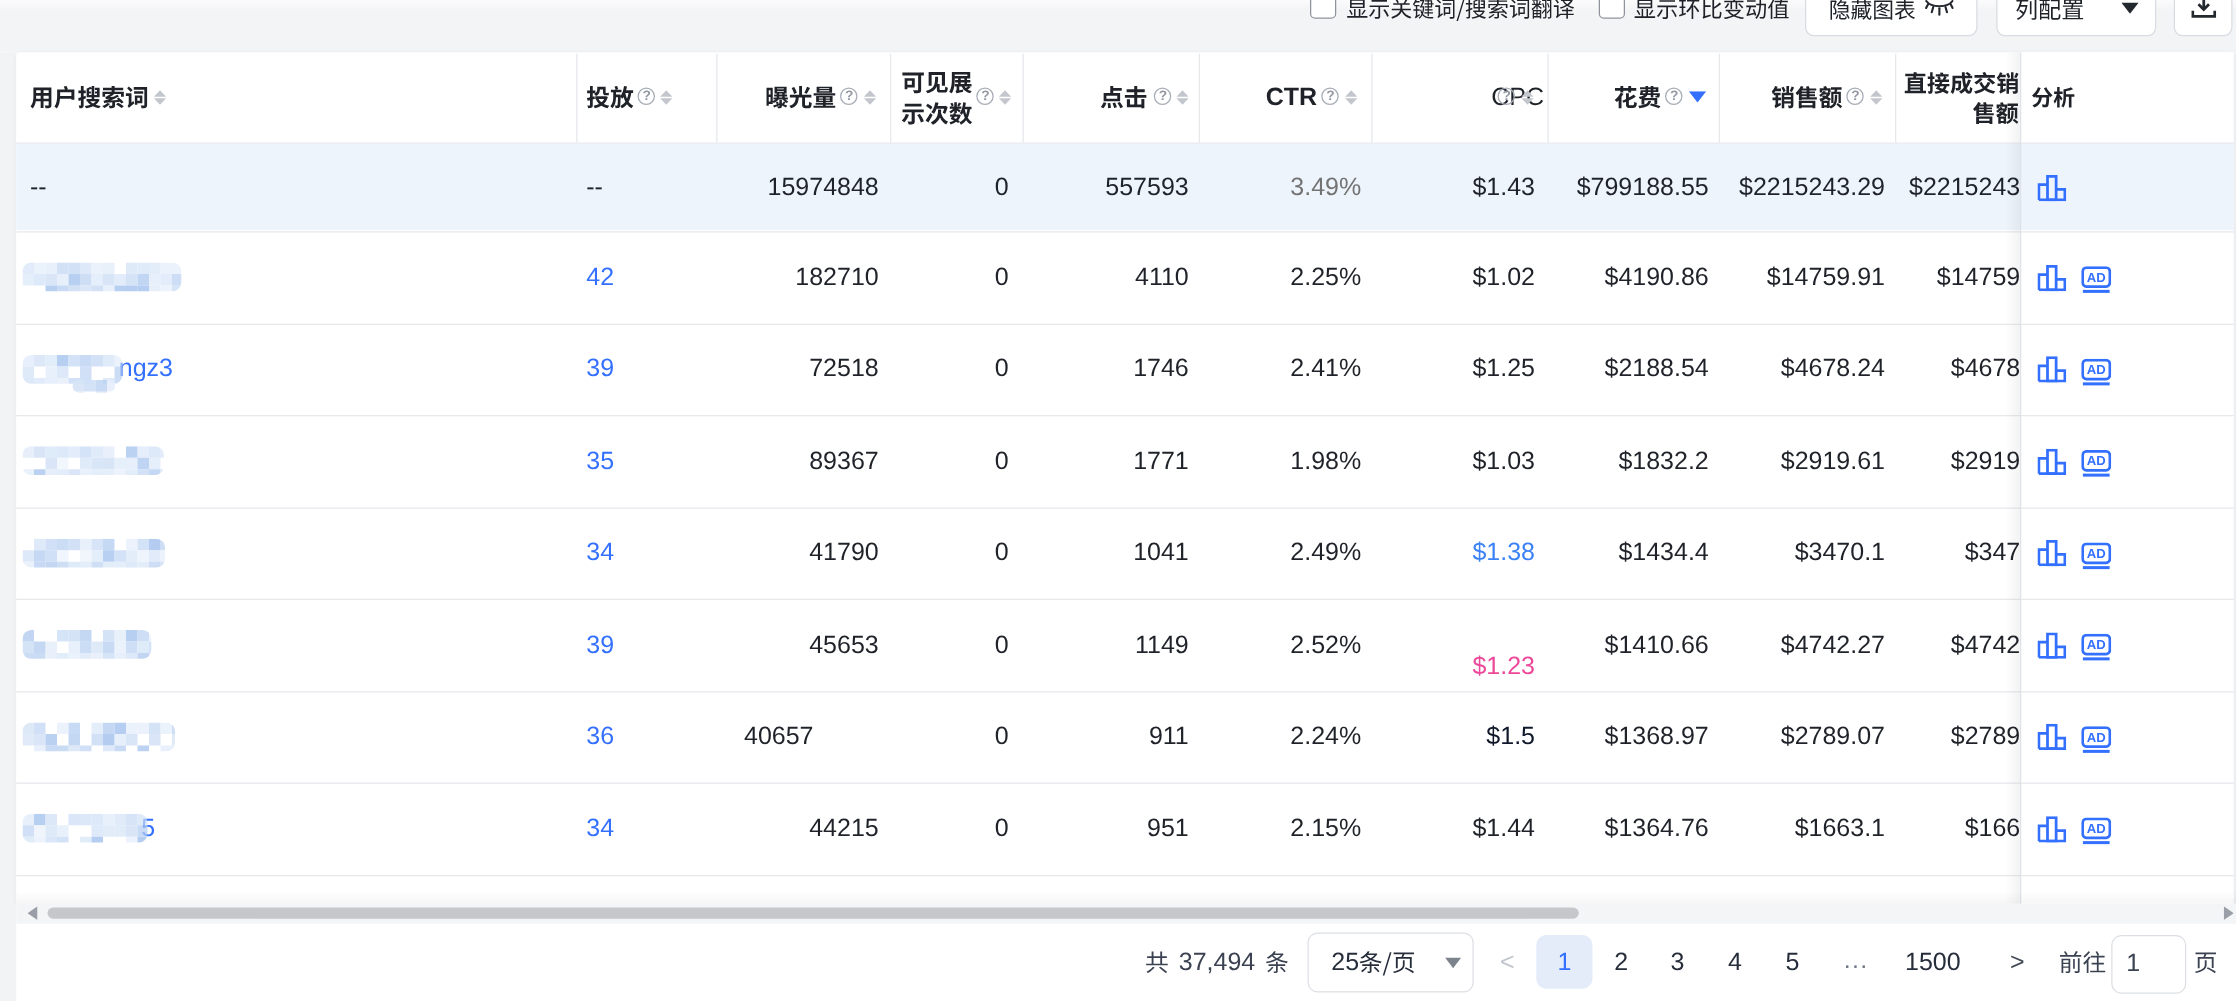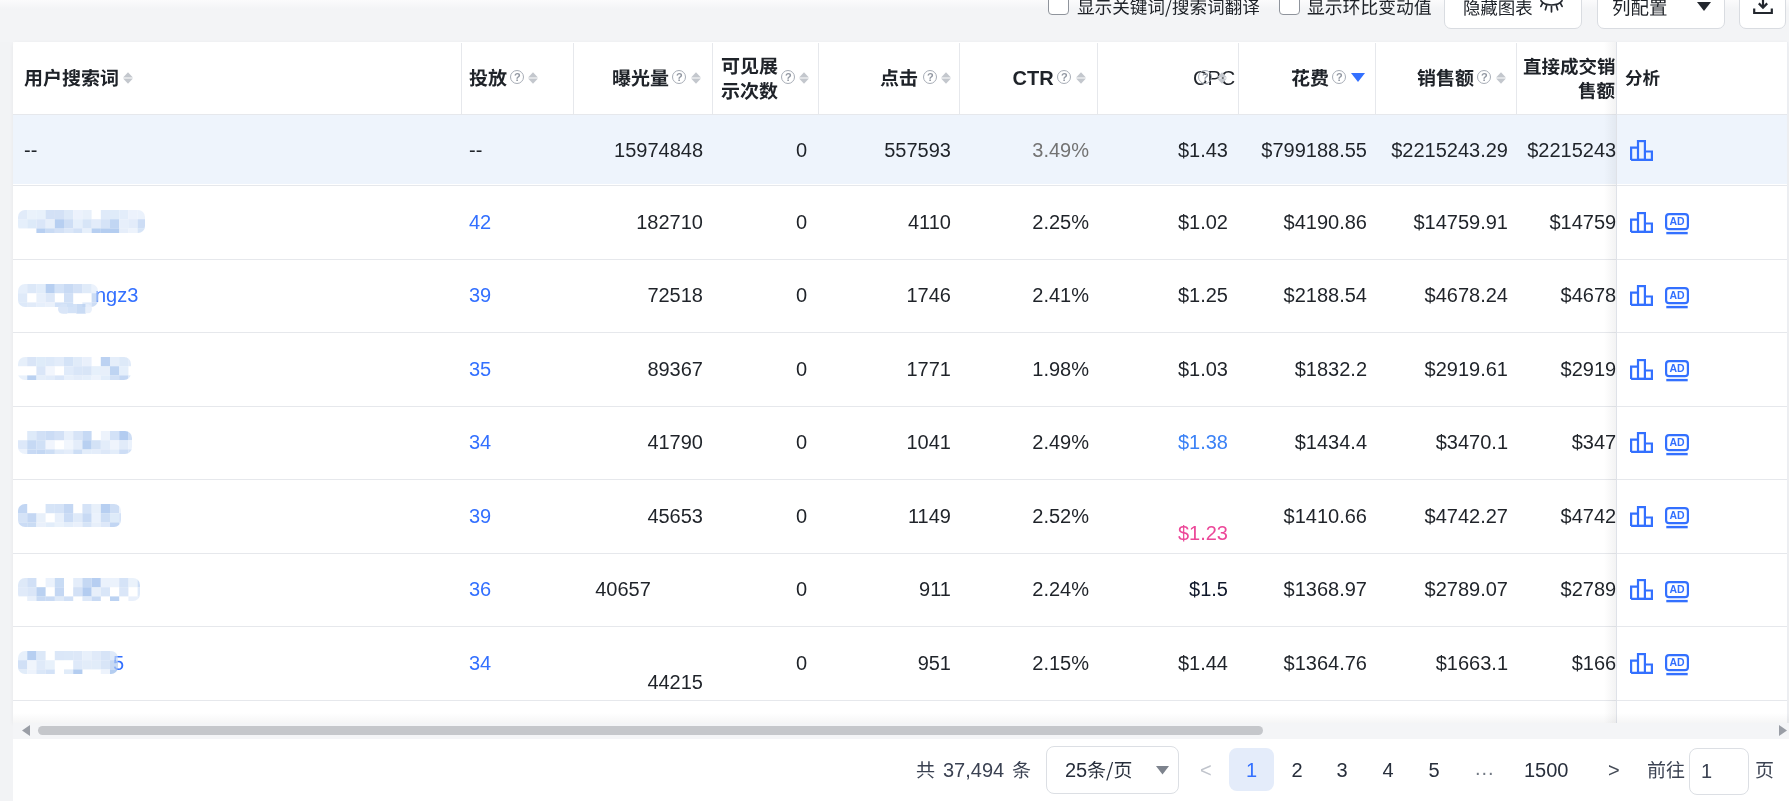--- a/index.html
+++ b/index.html
@@ -448,21 +448,21 @@
     <rect x="0.0" y="18.4" width="9.2" height="9.2" fill="#d6e4f7" opacity="0.72"></rect>
     <rect x="9.2" y="18.4" width="9.2" height="9.2" fill="#e7effb" opacity="0.77"></rect>
     <rect x="18.4" y="18.4" width="9.2" height="9.2" fill="#c3d7f3" opacity="0.61"></rect>
     <rect x="27.6" y="18.4" width="9.2" height="9.2" fill="#cfdff6" opacity="0.91"></rect>
     <rect x="46.0" y="18.4" width="9.2" height="9.2" fill="#d6e4f7" opacity="0.72"></rect>
     <rect x="55.2" y="18.4" width="9.2" height="9.2" fill="#b3ccf0" opacity="0.98"></rect>
     <rect x="82.8" y="18.4" width="9.2" height="9.2" fill="#e7effb" opacity="0.74"></rect>
     <rect x="92.0" y="18.4" width="9.2" height="9.2" fill="#b3ccf0" opacity="0.99"></rect>
   </svg>
 <div class="num" style="top:652.5px;left:469.0px;color:#3370ff;">34</div>
-<div class="num" style="top:652.5px;left:543.0px;width:160px;text-align:right;color:#1f2329;margin-top:19px;">44215</div>
+<div class="num" style="top:652.5px;left:543.0px;width:160px;text-align:right;color:#1f2329;">44215</div>
 <div class="num" style="top:652.5px;left:647.0px;width:160px;text-align:right;color:#1f2329;">0</div>
 <div class="num" style="top:652.5px;left:791.0px;width:160px;text-align:right;color:#1f2329;">951</div>
 <div class="num" style="top:652.5px;left:929.0px;width:160px;text-align:right;color:#1f2329;">2.15%</div>
 <div class="num" style="top:652.5px;left:1068.0px;width:160px;text-align:right;color:#1f2329;">$1.44</div>
 <div class="num" style="top:652.5px;left:1207.0px;width:160px;text-align:right;color:#1f2329;">$1364.76</div>
 <div class="num" style="top:652.5px;left:1348.0px;width:160px;text-align:right;color:#1f2329;">$1663.1</div>
 <div class="num" style="top:652.5px;left:1484.0px;width:160px;text-align:right;color:#1f2329;">$1663.1</div>
 <div class="abs" style="left:1604px;top:42px;width:12px;height:681px;background:linear-gradient(to right,rgba(31,35,41,0),rgba(31,35,41,0.055))"></div>
 <div class="abs" style="left:1616px;top:42px;width:171px;height:681px;background:#fff"></div>
 <div class="abs" style="left:1616px;top:115px;width:171px;height:69px;background:#eef4fc"></div>

